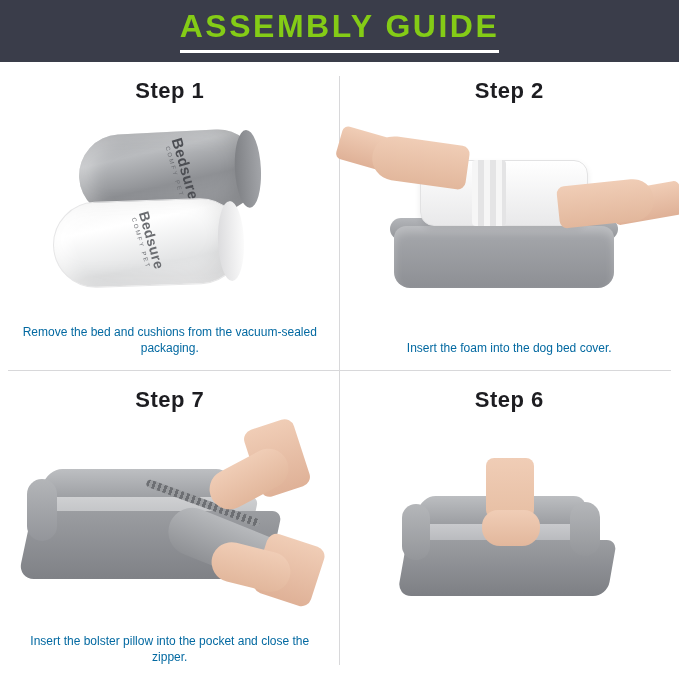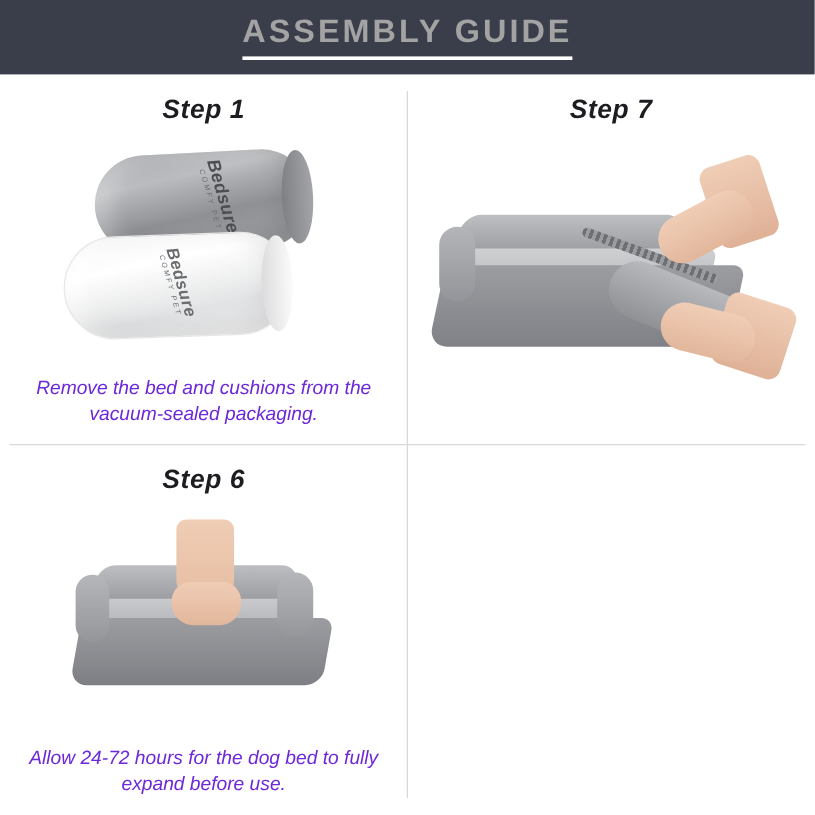--- a/index.html
+++ b/index.html
@@ -19,38 +19,37 @@
 
   
   .header {
     height: 62px;
     background: #3a3d4a;
     display: flex;
     align-items: center;
     justify-content: center;
   }
   .header-title {
-    color: #a3a3a3;
-    font-size: 27px;
+    color: #84cc16;
+    font-size: 32px;
     font-weight: bold;
     letter-spacing: 2.5px;
     padding-bottom: 6px;
     border-bottom: 3px solid #ffffff;
     line-height: 1.1;
   }
 
   
   .grid {
     position: relative;
     width: 679px;
     height: 617px;
     display: grid;
     grid-template-columns: 1fr 1fr;
     grid-template-rows: 1fr 1fr;
-    font-style: italic;
   }
   .vline {
     position: absolute;
     left: 339px;
     top: 14px;
     width: 1px;
     height: 589px;
     background: #d8d8da;
   }
   .hline {
@@ -78,23 +77,23 @@
   }
   .art {
     flex: 1;
     width: 100%;
     position: relative;
     display: flex;
     align-items: center;
     justify-content: center;
   }
   .caption {
-    font-size: 16px;
+    font-size: 12px;
     line-height: 1.35;
-    color: #6d28d9;
+    color: #0369a1;
     text-align: center;
     max-width: 300px;
     padding-bottom: 6px;
   }
 
   
   .scene { position: relative; width: 310px; height: 180px; }
 
   
   .roll-grey {
@@ -346,48 +345,64 @@
           <div class="roll-white"></div>
           <div class="brand brand-white">
             <span>Bedsure</span>
             <span class="sub">COMFY PET</span>
           </div>
         </div>
       </div>
       <div class="caption">Remove the bed and cushions from the vacuum-sealed packaging.</div>
     </div>
 
+    <div class="cell">
+      <div class="step-title">Step 2</div>
+      <div class="art">
+        <div class="scene">
+          <div class="s2-arm-l"></div>
+          <div class="s2-cover-lip"></div>
+          <div class="s2-cover"></div>
+          <div class="s2-foam"></div>
+          <div class="s2-foam-fold"></div>
+          <div class="s2-hand-l"></div>
+          <div class="s2-arm-r"></div>
+          <div class="s2-hand-r"></div>
+        </div>
+      </div>
+      <div class="caption">Insert the foam into the dog bed cover.</div>
+    </div>
 
     <div class="cell">
       <div class="step-title">Step 7</div>
       <div class="art">
         <div class="scene">
           <div class="s3-bolster-back"></div>
           <div class="s3-inner"></div>
           <div class="s3-base"></div>
           <div class="s3-bolster-left"></div>
           <div class="s3-loose-pillow"></div>
           <div class="s3-zip"></div>
           <div class="s3-arm-top"></div>
           <div class="s3-hand-top"></div>
           <div class="s3-arm-bot"></div>
           <div class="s3-hand-bot"></div>
         </div>
       </div>
+      <div class="caption">Insert the bolster pillow into the pocket and close the zipper.</div>
     </div>
 
     <div class="cell">
       <div class="step-title">Step 6</div>
       <div class="art">
         <div class="scene">
           <div class="s4-bolster-back"></div>
           <div class="s4-seat"></div>
           <div class="s4-base"></div>
           <div class="s4-bolster-left"></div>
           <div class="s4-bolster-right"></div>
           <div class="s4-arm"></div>
           <div class="s4-hand"></div>
         </div>
       </div>
-      <div class="caption">Allow 24-72 hours for the dog bed to fully expand before use.</div>
     </div>
   </div>
 </div>
 
 </body></html>

